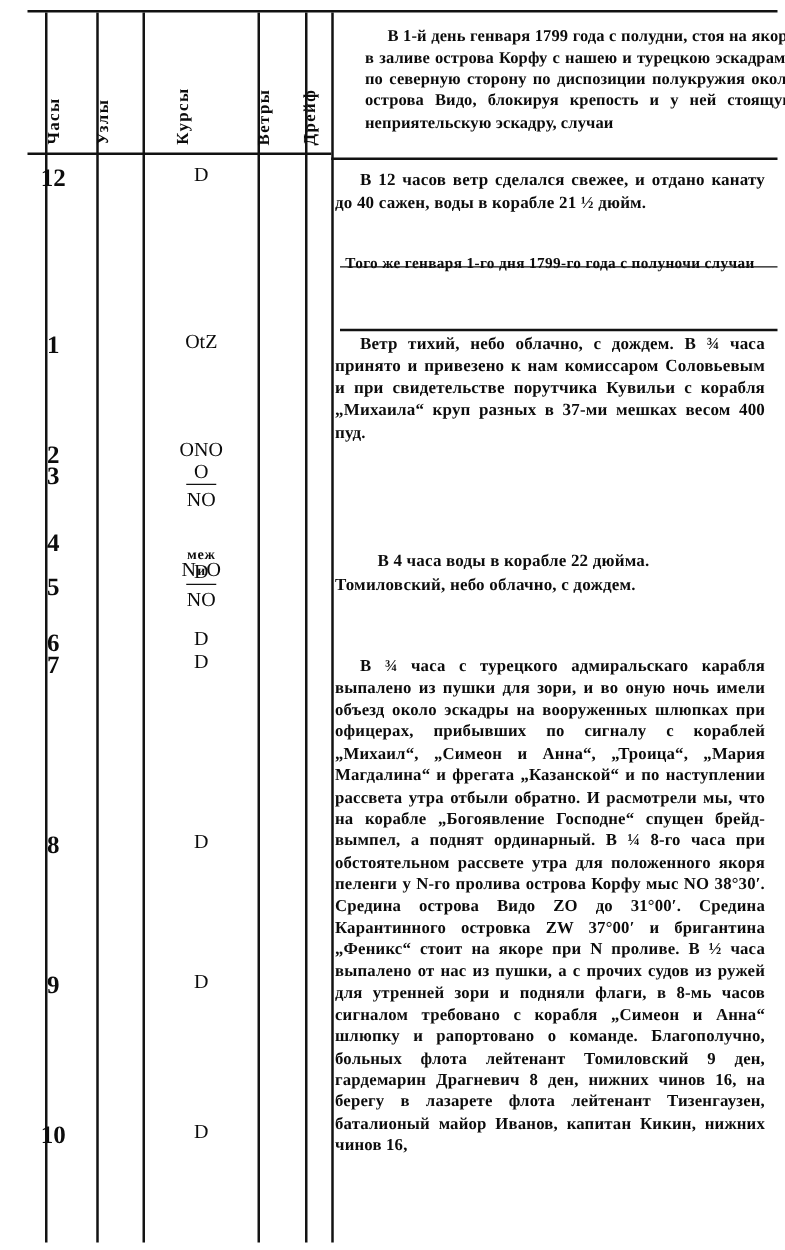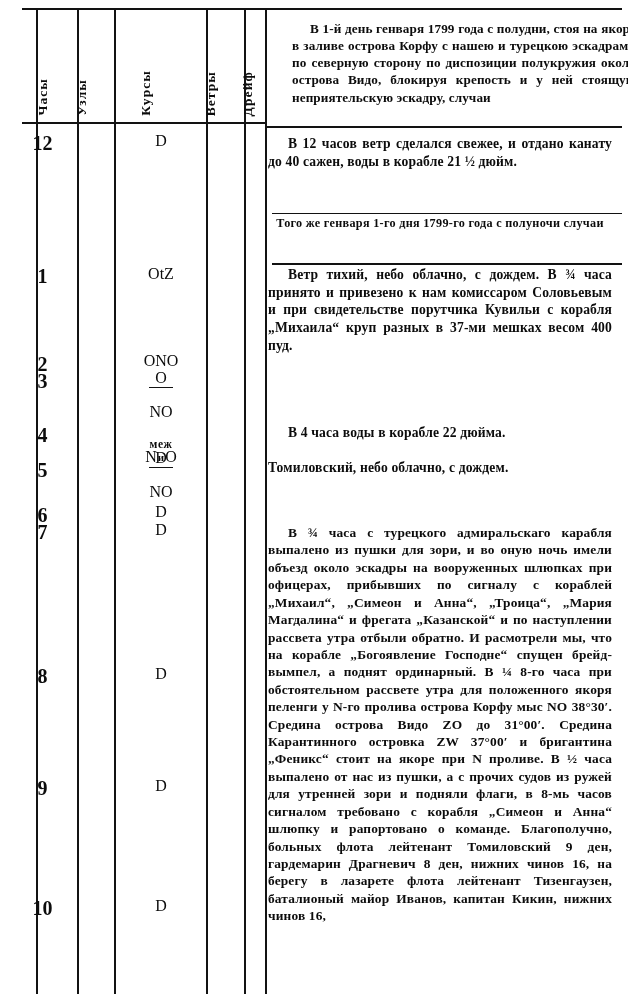--- a/index.html
+++ b/index.html
@@ -80,21 +80,21 @@
   
   .frac{
     display:inline-block;
     text-align:center;
     line-height:1.05;
   }
   .frac .num{display:block;font-size:16px;}
   .frac .den{
     display:block;font-size:16px;
     border-top:1.5px solid #121212;
-    padding-top:16px;
+    padding-top:5px;
   }
   .mezh{
     display:block;
     font-size:11.5px;
     font-weight:bold;
     letter-spacing:.5px;
     margin-bottom:-3px;
     margin-top:24px;
   }
   .mezh-row{
@@ -165,21 +165,21 @@
   </div>
   <div class="vhead" style="left:192px;width:38px;">
     <span>Ветры</span>
   </div>
   <div class="vhead" style="left:230px;width:36px;">
     <span>Дрейф</span>
   </div>
 
   <div class="narrative head" style="left:268px;top:20px;width:344px;text-indent:18px;padding-left:24px;">В 1-й день генваря 1799 года с полудни, стоя на якоре в заливе острова Корфу с нашею и турецкою эскадрами по северную сторону по диспозиции полукружия около острова Видо, блокируя крепость и у ней стоящую неприятельскую эскадру, случаи</div>
 
-  <div class="narrative sub" style="left:268px;top:215px;width:344px;">Того же генваря 1-го дня 1799-го года с полуночи случаи</div>
+  <div class="narrative sub" style="left:268px;top:202px;width:344px;">Того же генваря 1-го дня 1799-го года с полуночи случаи</div>
 
   <div class="cell hours" style="left:22px;top:132px;width:41px;">12</div>
   <div class="cell hours" style="left:22px;top:265px;width:41px;">1</div>
   <div class="cell hours" style="left:22px;top:353px;width:41px;">2</div>
   <div class="cell hours" style="left:22px;top:370px;width:41px;">3</div>
   <div class="cell hours" style="left:22px;top:424px;width:41px;">4</div>
   <div class="cell hours" style="left:22px;top:459px;width:41px;">5</div>
   <div class="cell hours" style="left:22px;top:504px;width:41px;">6</div>
   <div class="cell hours" style="left:22px;top:521px;width:41px;">7</div>
   <div class="cell hours" style="left:22px;top:665px;width:41px;">8</div>
@@ -212,19 +212,19 @@
   <div class="cell wind" style="left:115px;top:503px;width:92px;">D</div>
   <div class="cell wind" style="left:115px;top:521px;width:92px;">D</div>
   <div class="cell wind" style="left:115px;top:665px;width:92px;">D</div>
   <div class="cell wind" style="left:115px;top:777px;width:92px;">D</div>
   <div class="cell wind" style="left:115px;top:897px;width:92px;">D</div>
 
   <div class="narrative idt" style="top:135px;">В 12 часов ветр сделался свежее, и отдано канату до 40 сажен, воды в корабле 21 ½ дюйм.</div>
 
   <div class="narrative idt" style="top:266px;">Ветр тихий, небо облачно, с дождем. В ¾ часа принято и привезено к нам комиссаром Соловьевым и при свидетельстве порутчика Кувильи с корабля „Михаила“ круп разных в 37-ми мешках весом 400 пуд.</div>
 
-  <div class="narrative idt" style="top:424px;">В 4 часа воды в корабле 22 дюйма.</div>
+  <div class="narrative idt" style="top:440px;padding-left:14px;">В 4 часа воды в корабле 22 дюйма.</div>
 
   <div class="narrative" style="top:459px;">Томиловский, небо облачно, с дождем.</div>
 
   <div class="narrative idt small" style="top:524px;">В ¾ часа с турецкого адмиральскаго карабля выпалено из пушки для зори, и во оную ночь имели объезд около эскадры на вооруженных шлюпках при офицерах, прибывших по сигналу с кораблей „Михаил“, „Симеон и Анна“, „Троица“, „Мария Магдалина“ и фрегата „Казанской“ и по наступлении рассвета утра отбыли обратно. И расмотрели мы, что на корабле „Богоявление Господне“ спущен брейд-вымпел, а поднят ординарный. В ¼ 8-го часа при обстоятельном рассвете утра для положенного якоря пеленги у N-го пролива острова Корфу мыс NO 38°30′. Средина острова Видо ZO до 31°00′. Средина Карантинного островка ZW 37°00′ и бригантина „Феникс“ стоит на якоре при N проливе. В ½ часа выпалено от нас из пушки, а с прочих судов из ружей для утренней зори и подняли флаги, в 8-мь часов сигналом требовано с корабля „Симеон и Анна“ шлюпку и рапортовано о команде. Благополучно, больных флота лейтенант Томиловский 9 ден, гардемарин Драгневич 8 ден, нижних чинов 16, на берегу в лазарете флота лейтенант Тизенгаузен, баталионый майор Иванов, капитан Кикин, нижних чинов 16,</div>
 
 </div>
 
 </body></html>

